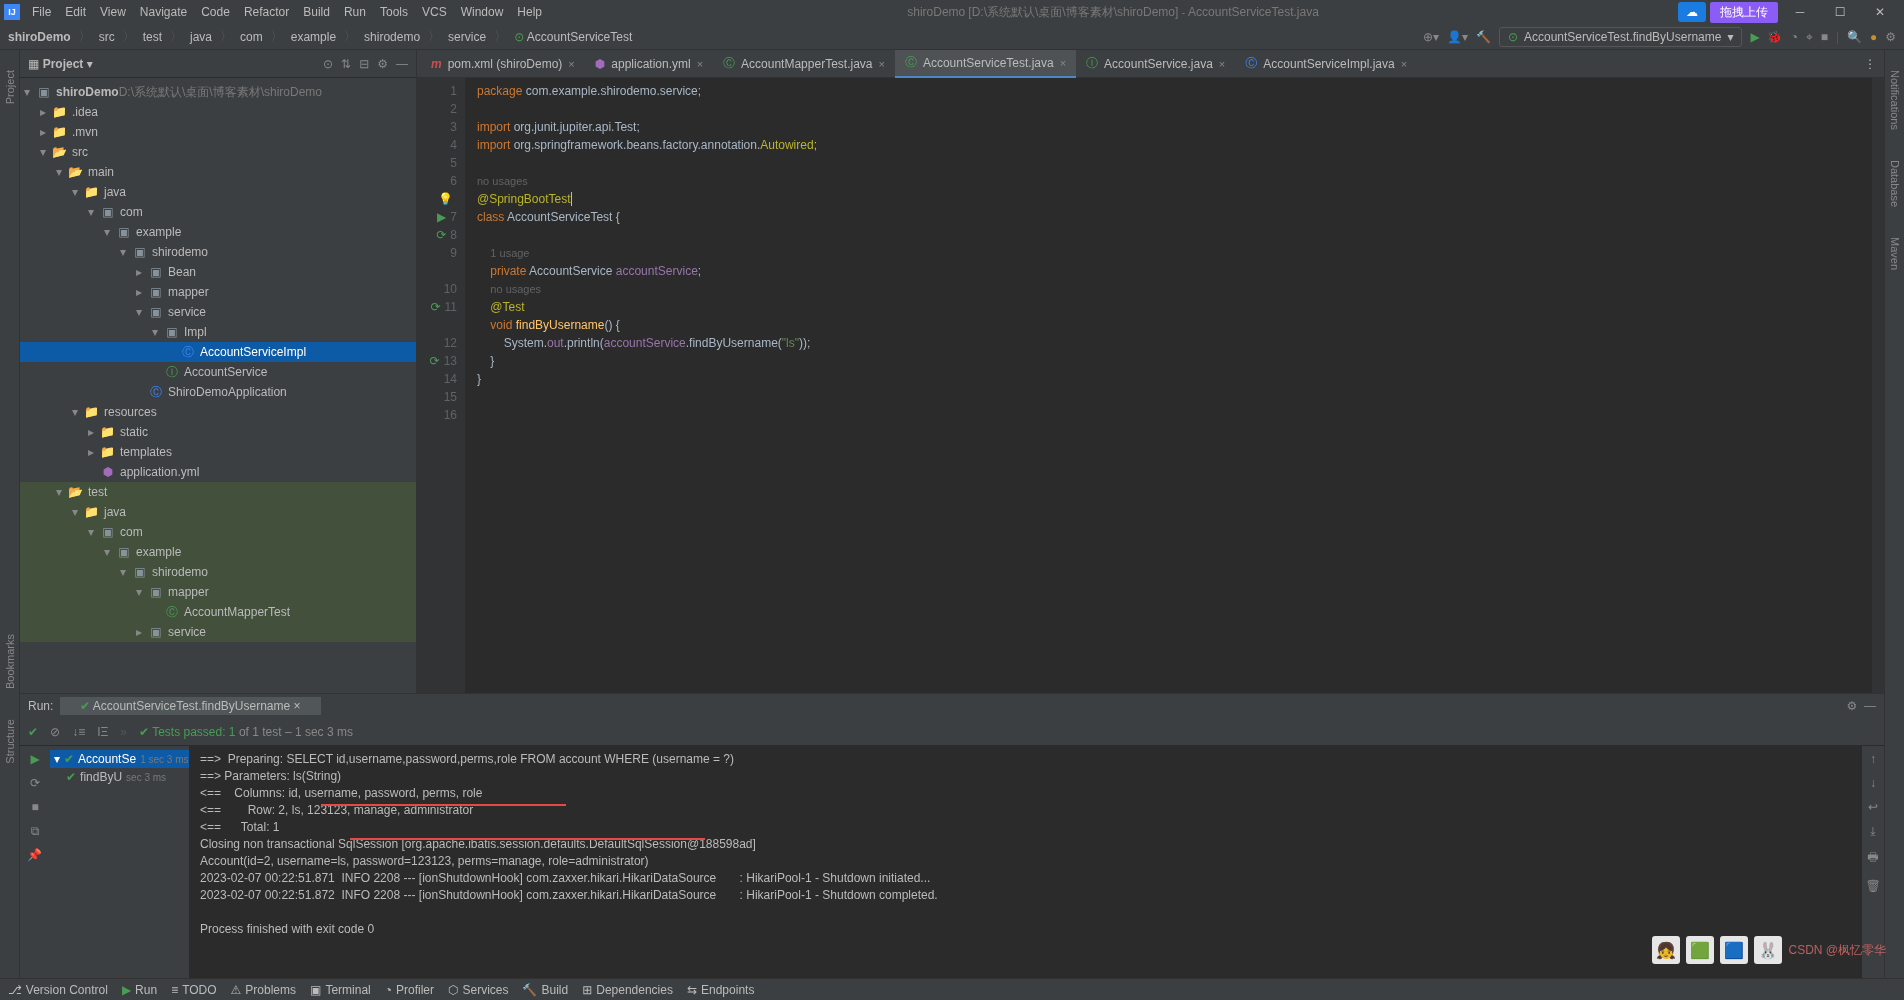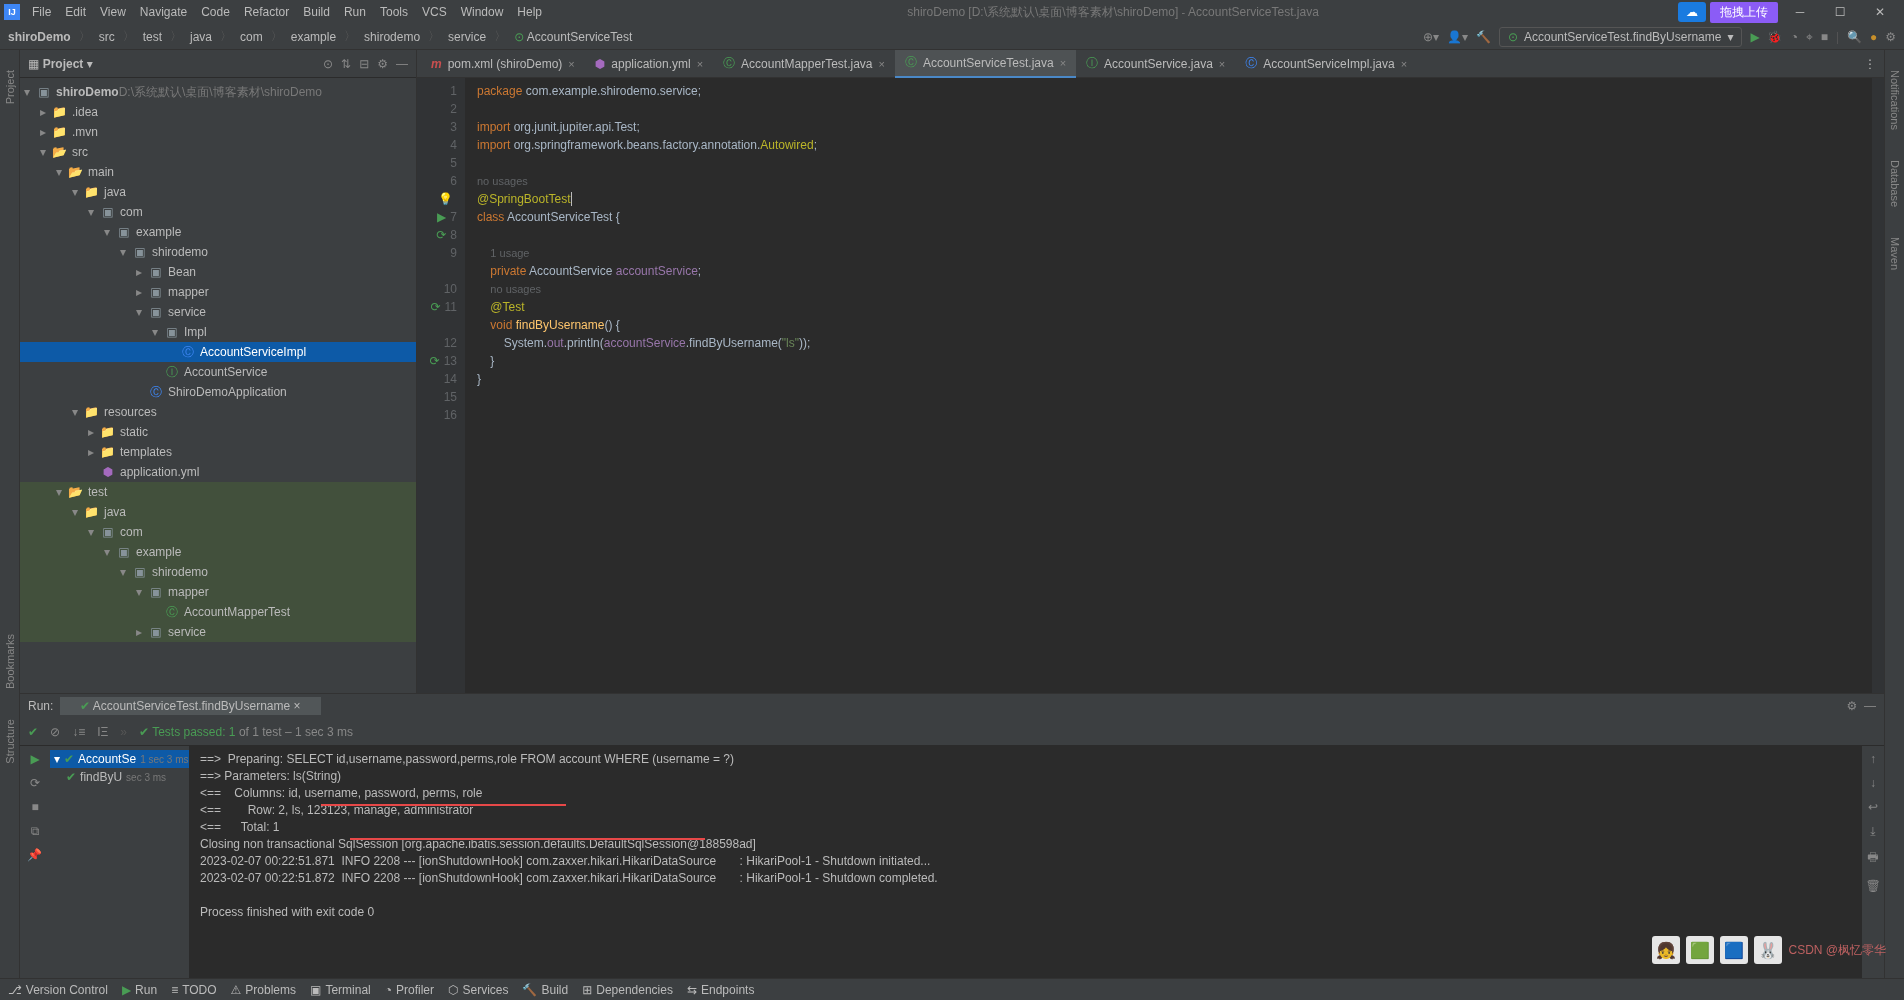--- a/index.html
+++ b/index.html
@@ -384,20 +384,21 @@
           </div>
         <div class="console" id="console">
           <div class="red-underline" style="top:58px;left:131px;width:245px"></div>
           <div class="red-underline" style="top:92px;left:160px;width:355px"></div>
         <div class="console-line">==&gt;  Preparing: SELECT id,username,password,perms,role FROM account WHERE (username = ?)</div>
             <div class="console-line">==&gt; Parameters: ls(String)</div>
             <div class="console-line">&lt;==    Columns: id, username, password, perms, role</div>
             <div class="console-line">&lt;==        Row: 2, ls, 123123, manage, administrator</div>
             <div class="console-line">&lt;==      Total: 1</div>
             <div class="console-line">Closing non transactional SqlSession [org.apache.ibatis.session.defaults.DefaultSqlSession@188598ad]</div>
+            <div class="console-line">Account(id=2, username=ls, password=123123, perms=manage, role=administrator)</div>
             <div class="console-line">2023-02-07 00:22:51.871  INFO 2208 --- [ionShutdownHook] com.zaxxer.hikari.HikariDataSource       : HikariPool-1 - Shutdown initiated...</div>
             <div class="console-line">2023-02-07 00:22:51.872  INFO 2208 --- [ionShutdownHook] com.zaxxer.hikari.HikariDataSource       : HikariPool-1 - Shutdown completed.</div>
             <div class="console-line"></div>
             <div class="console-line">Process finished with exit code 0</div>
           </div>
         <div class="console-right">
           <span>↑</span>
           <span>↓</span>
           <span>↩</span>
           <span>⤓</span>

